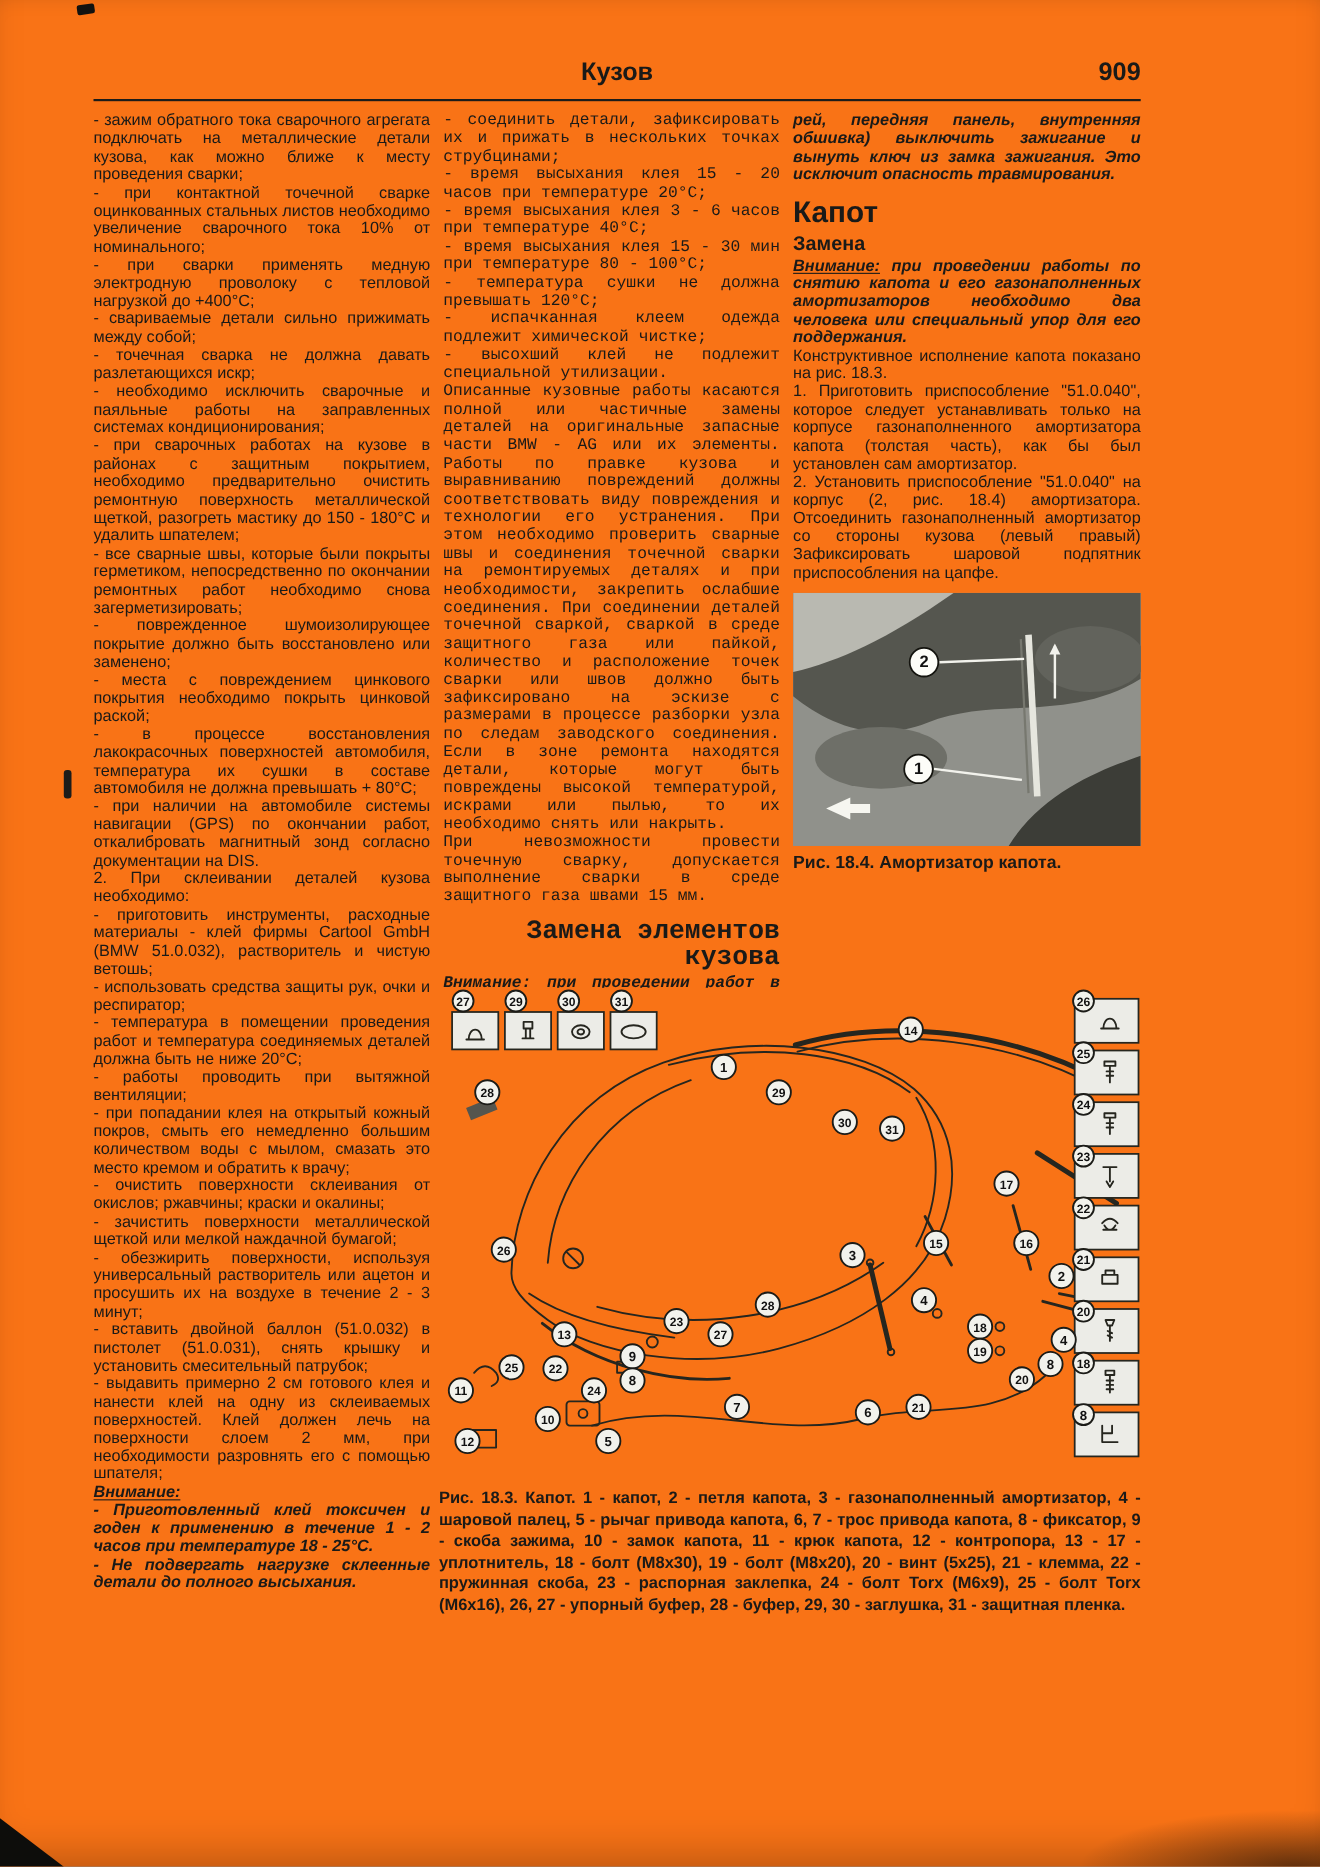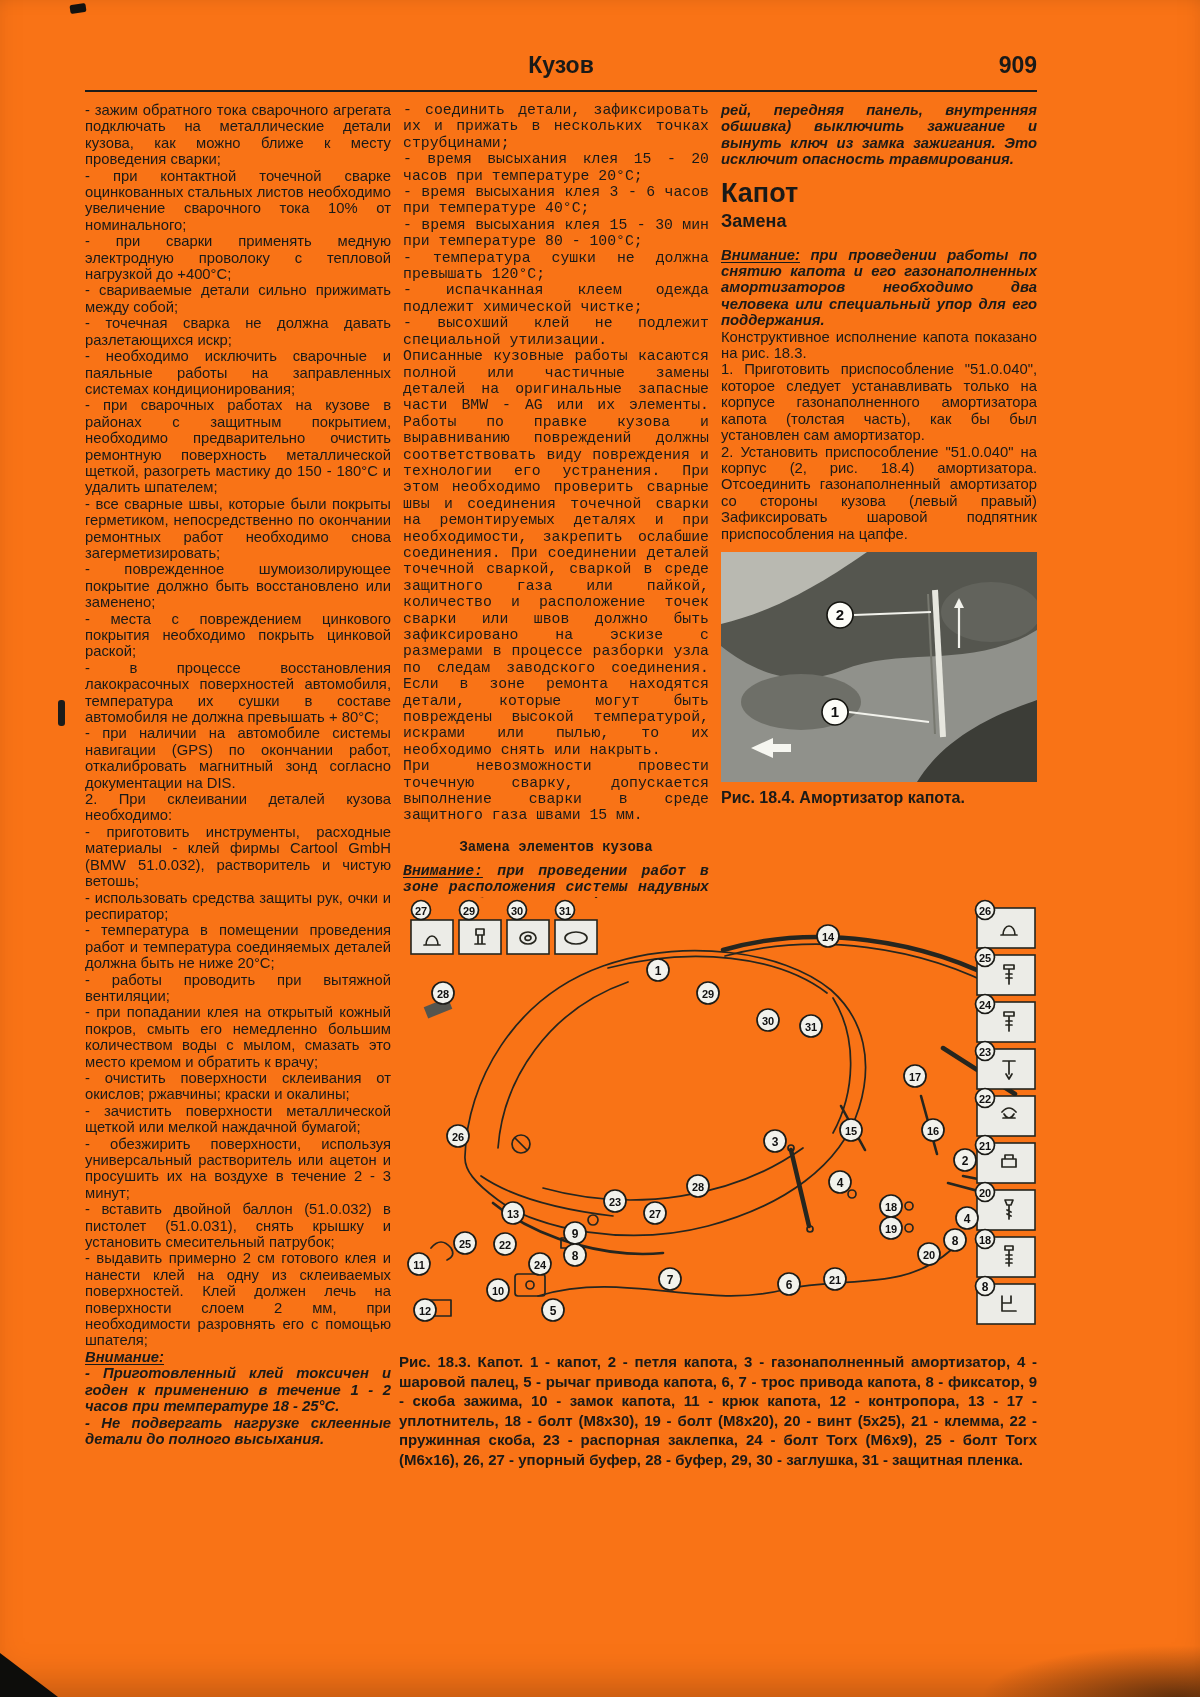--- a/index.html
+++ b/index.html
@@ -16,22 +16,22 @@
   .rule{position:absolute;left:85px;top:90px;width:952px;height:2px;background:#1c1c1a;}
   
   .col{position:absolute;top:102px;font-size:14.8px;line-height:16.4px;text-align:justify;}
   .col1{left:85px;width:306px;}
   .col2{left:403px;width:306px;max-height:796px;overflow:hidden;font-family:Liberation Mono, monospace;}
   .col3{left:721px;width:316px;}
   .para{margin:0;}
   .s-note{font-style:italic;font-weight:bold;}
   .s-note u{text-underline-offset:2px;}
   .s-h1{font-size:27px;font-weight:bold;margin:10px 0 0;line-height:30px;text-align:left;}
-  .s-h2{font-size:18px;font-weight:bold;margin:3px 0 15px;line-height:21px;text-align:left;}
-  .s-hsec{font-size:14px;font-weight:bold;margin:12px 0 4px;line-height:23px;text-align:center;}
+  .s-h2{font-size:18px;font-weight:bold;margin:3px 0 2px;line-height:21px;text-align:left;}
+  .s-hsec{font-size:24px;font-weight:bold;margin:12px 0 4px;line-height:23px;text-align:right;}
   
   .fig184{margin-top:10px;}
   .fig184 svg{display:block;background:#90918b;}
   .figcap{font-size:16px;font-weight:bold;margin-top:8px;}
   .photo-line{stroke:#f2f2ec;stroke-width:2.2;}
   .photo-co{fill:#fdfdf8;stroke:#14140f;stroke-width:1.6;}
   .photo-cot{fill:#111;font-weight:bold;font-size:15px;text-anchor:middle;font-family:"Liberation Sans",sans-serif;}
   
   .diagram{position:absolute;left:403px;top:898px;width:634px;height:450px;}
   .diagram svg{display:block;}

